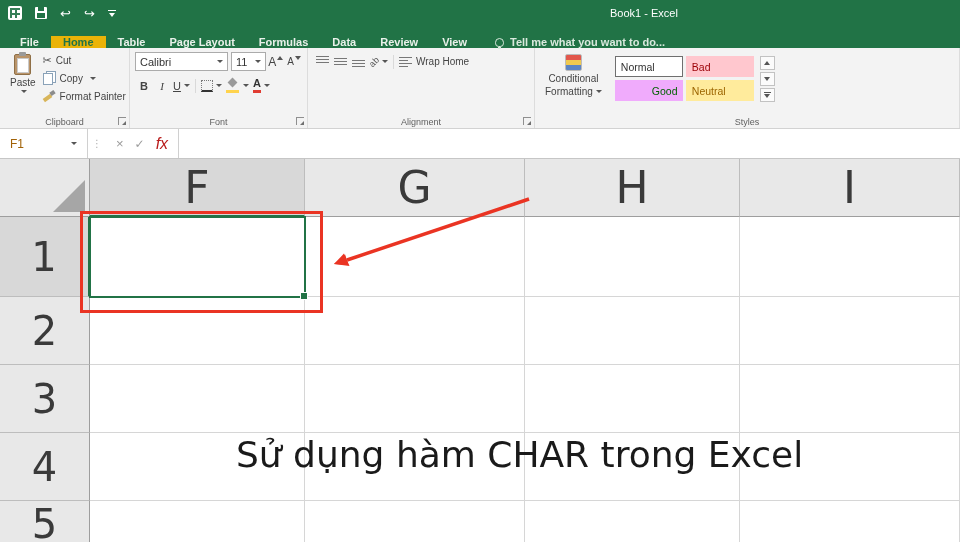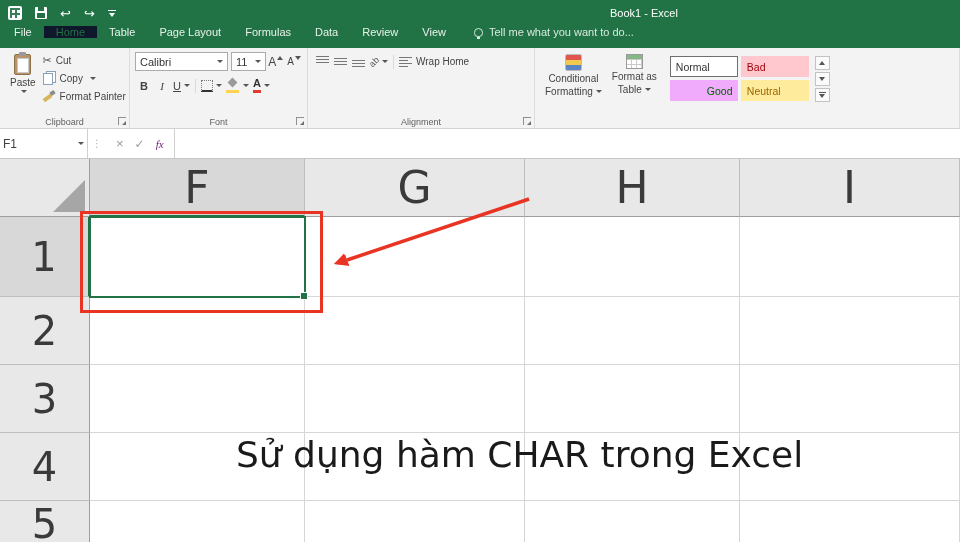--- a/index.html
+++ b/index.html
@@ -17,23 +17,23 @@
   .ic-save { width: 12px; height: 12px; background: #fff; border-radius: 1px; position: relative; }
   .ic-save::before { content:""; position:absolute; top:0; left:3px; width:6px; height:4px; background:#217346; }
   .ic-save::after { content:""; position:absolute; bottom:1px; left:2px; width:8px; height:5px; background:#217346; }
   .qat-glyph { color:#fff; font-size:13px; line-height:1; font-family:"DejaVu Sans",sans-serif; }
   .ic-custom { display:flex; flex-direction:column; align-items:center; }
   .ic-custom .bar { width:8px; height:1px; background:#fff; margin-bottom:2px; }
   .tri-w { width:0; height:0; border-left:3px solid transparent; border-right:3px solid transparent; border-top:4px solid #fff; }
   .wtitle { position:absolute; left:610px; top:50%; transform:translateY(-50%); color:#fff; font-size:11px; }
 
   
-  .tabrow { height: 22px; background: #217346; display: flex; align-items: flex-start; padding-left: 2px; }
+  .tabrow { height: 22px; background: #217346; display: flex; align-items: flex-end; padding-left: 8px; font-weight: bold; }
   .tab { display:flex; align-items:center; padding:0 12px; font-size:11px; color:#e9f1ea; cursor:default; }
-  .tab.active { background:#0f172a; color:#217346; }
+  .tab.active { background:#eab308; color:#217346; }
   .tellme { display:flex; align-items:center; gap:6px; margin-left:16px; color:#d9e9dd; font-size:11px; }
   .ic-bulb { width:9px; height:9px; border:1px solid #d9e9dd; border-radius:50% 50% 42% 42%; position:relative; }
   .ic-bulb::after { content:""; position:absolute; left:2px; bottom:-3px; width:3px; height:2px; background:#d9e9dd; }
 
   
   .ribbon { display:flex; height:81px; background:#f3f3f3; border-bottom:1px solid #d2d2d2; }
   .rgroup { position:relative; border-right:1px solid #dcdcdc; padding:3px 4px 14px 5px; display:flex; flex-direction:column; }
   .g-clipboard { width:130px; } .g-font { width:178px; } .g-align { width:227px; } .g-number { width:125px; } .g-styles { flex:1; }
   .glabel { position:absolute; bottom:1px; left:0; right:0; text-align:center; font-size:9px; color:#5f5f5f; }
   .launcher { position:absolute; right:3px; bottom:3px; width:8px; height:8px; border-top:1px solid #8f8f8f; border-left:1px solid #8f8f8f; }
@@ -102,26 +102,26 @@
   .chip.good { background:#f0abfc; color:#006100;padding-left:36px; }
   .chip.neutral { background:#ffeb9c; color:#9c6500; }
   .gscroll { display:flex; flex-direction:column; gap:2px; margin:5px 0 0 3px; }
   .gsb { width:15px; height:14px; border:1px solid #c2c2c2; background:#fbfbfb; display:flex; flex-direction:column; align-items:center; justify-content:center; cursor:default; }
   .t-up { width:0;height:0;border-left:3.5px solid transparent;border-right:3.5px solid transparent;border-bottom:4px solid #555; }
   .t-dn { width:0;height:0;border-left:3.5px solid transparent;border-right:3.5px solid transparent;border-top:4px solid #555; }
   .gsb .bar { width:7px; height:1px; background:#555; margin-bottom:1px; }
 
   
   .fbar { height:30px; display:flex; align-items:stretch; background:#fff; border-bottom:1px solid #c6c6c6; }
-  .namebox { width:88px; border-right:1px solid #d0d0d0; display:flex; align-items:center; justify-content:space-between; padding:0 3px; font-size:12px; color:#404040; }
+  .namebox { width:88px; border-right:1px solid #d0d0d0; display:flex; align-items:center; justify-content:space-between; padding:0 10px; font-size:12px; color:#a16207; }
   .fbdots { width:18px; display:flex; align-items:center; justify-content:center; color:#b0b0b0; font-size:10px; font-family:"DejaVu Sans",sans-serif; }
   .fbtns { display:flex; align-items:center; gap:11px; padding:0 10px; border-right:1px solid #d0d0d0; }
   .fbtns .x { color:#9b9b9b; font-size:13px; }
   .fbtns .ok { color:#9b9b9b; font-size:12px; font-family:"DejaVu Sans",sans-serif; }
-  .fbtns .fx { color:#701a75; font-size:11px; font-style:italic; font-family:Liberation Serif, serif; }
+  .fbtns .fx { color:#b91c1c; font-size:16px; font-style:italic; font-family:Liberation Sans, sans-serif; }
   .finput { flex:1; font-size:12px; color:#333; padding:0 6px; display:flex; align-items:center; }
 
   
   .gridwrap { position:relative; height:383px; background:#fff; overflow:hidden; }
   .sheet { display:grid; width:100%; height:100%;
     grid-template-columns:90px 215px 220px 215px 1fr;
     grid-template-rows:58px 80px 68px 68px 68px 1fr; }
   .corner { background:#e8e8e8; border-right:1px solid #9e9e9e; border-bottom:1px solid #9e9e9e; position:relative; }
   .ctri { position:absolute; right:4px; bottom:4px; width:0; height:0; border-bottom:32px solid #a6a6a6; border-left:32px solid transparent; }
   .ch { display:flex; align-items:center; justify-content:center; background:#e8e8e8; border-right:1px solid #bdbdbd; border-bottom:1px solid #9e9e9e; font-size:44px; color:#3a3a3a; font-family:"DejaVu Sans",sans-serif; cursor:default; }
@@ -270,47 +270,40 @@
     <div class="rgroup g-styles">
       <div class="gbody">
         <div class="bigbtn">
           <span class="ic-cf"></span>
           <span class="blbl">Conditional</span>
           <span class="blbl">
               <span>Formatting</span>
               <i class="dd"></i>
             </span>
         </div>
-        <div class="bigbtn">
-          <span class="ic-fat"></span>
-          <span class="blbl">Format as</span>
-          <span class="blbl">
-              <span>Table</span>
-              <i class="dd"></i>
-            </span>
-        </div>
         <div class="gallery">
           <div class="chip normal">Normal</div>
           <div class="chip bad">Bad</div>
           <div class="chip good">Good</div>
           <div class="chip neutral">Neutral</div>
         </div>
         <div class="gscroll">
           <div class="gsb">
               <i class="t-up"></i>
             </div>
           <div class="gsb">
               <i class="t-dn"></i>
             </div>
           <div class="gsb">
               <i class="bar"></i>
               <i class="t-dn"></i>
             </div>
         </div>
       </div>
+      <div class="glabel">Styles</div>
     </div>
 
   </div>
 
   <div class="fbar">
     <div class="namebox">
       <span>F1</span>
       <i class="dd"></i>
     </div>
     <div class="fbdots">⋮</div>

